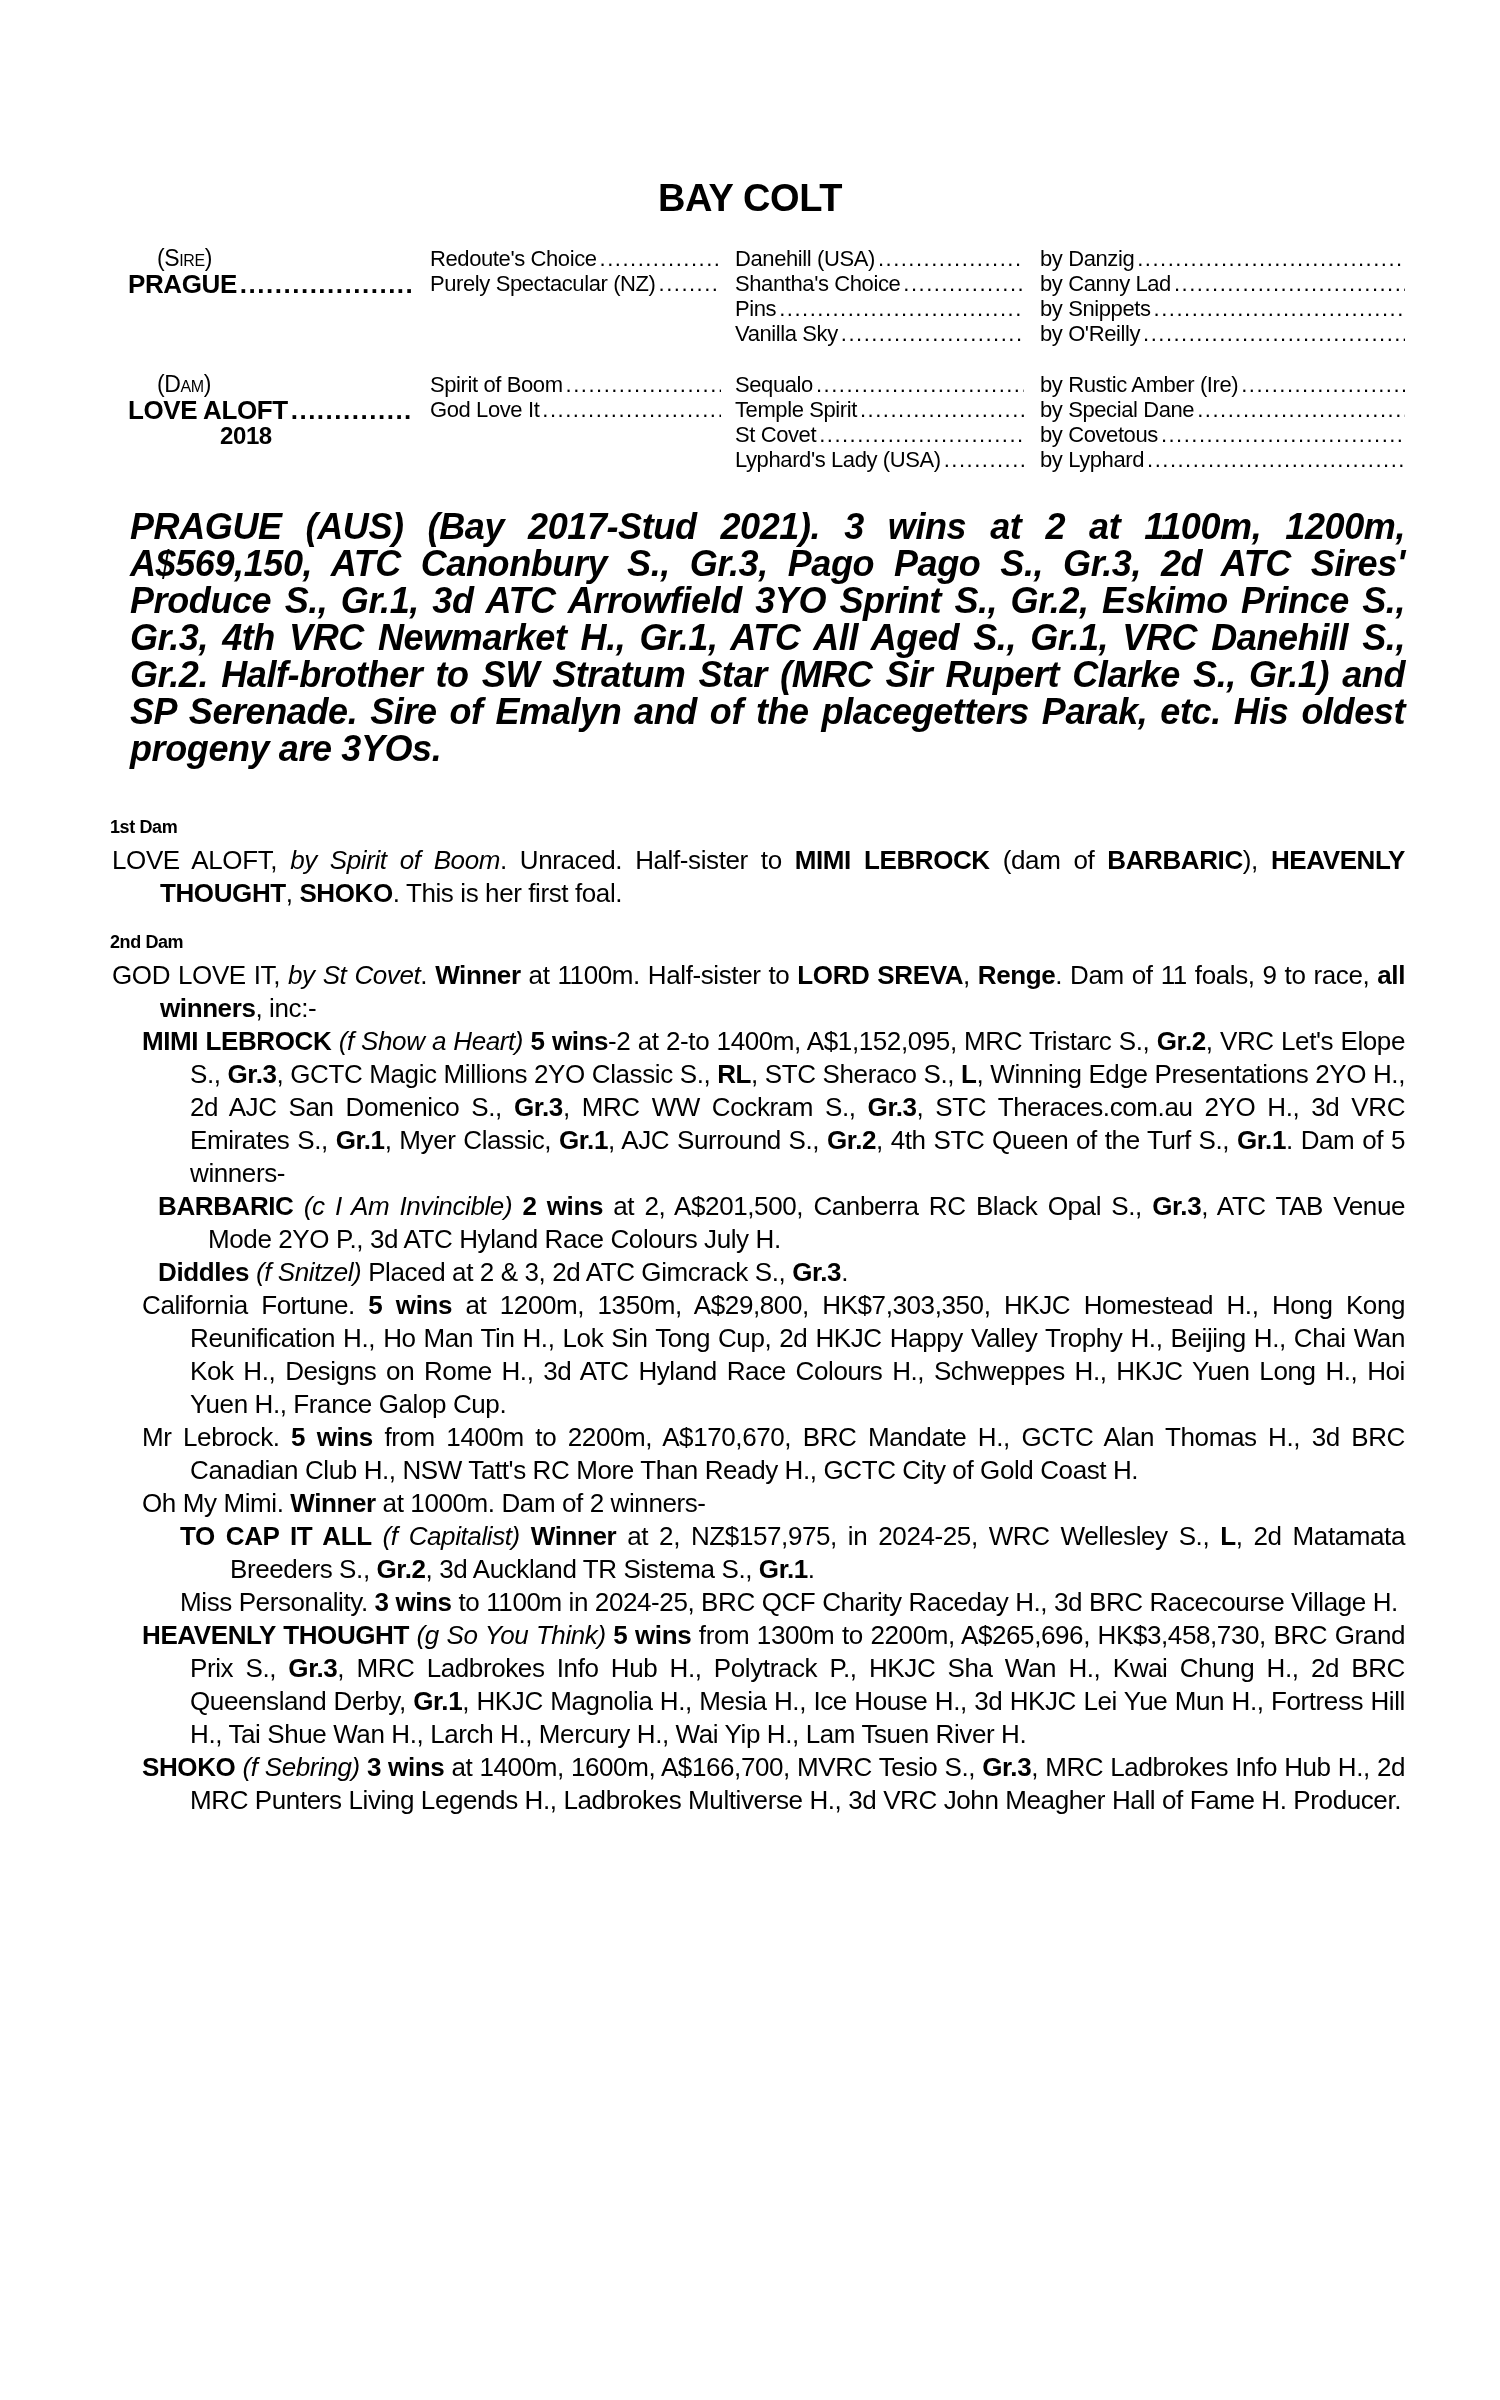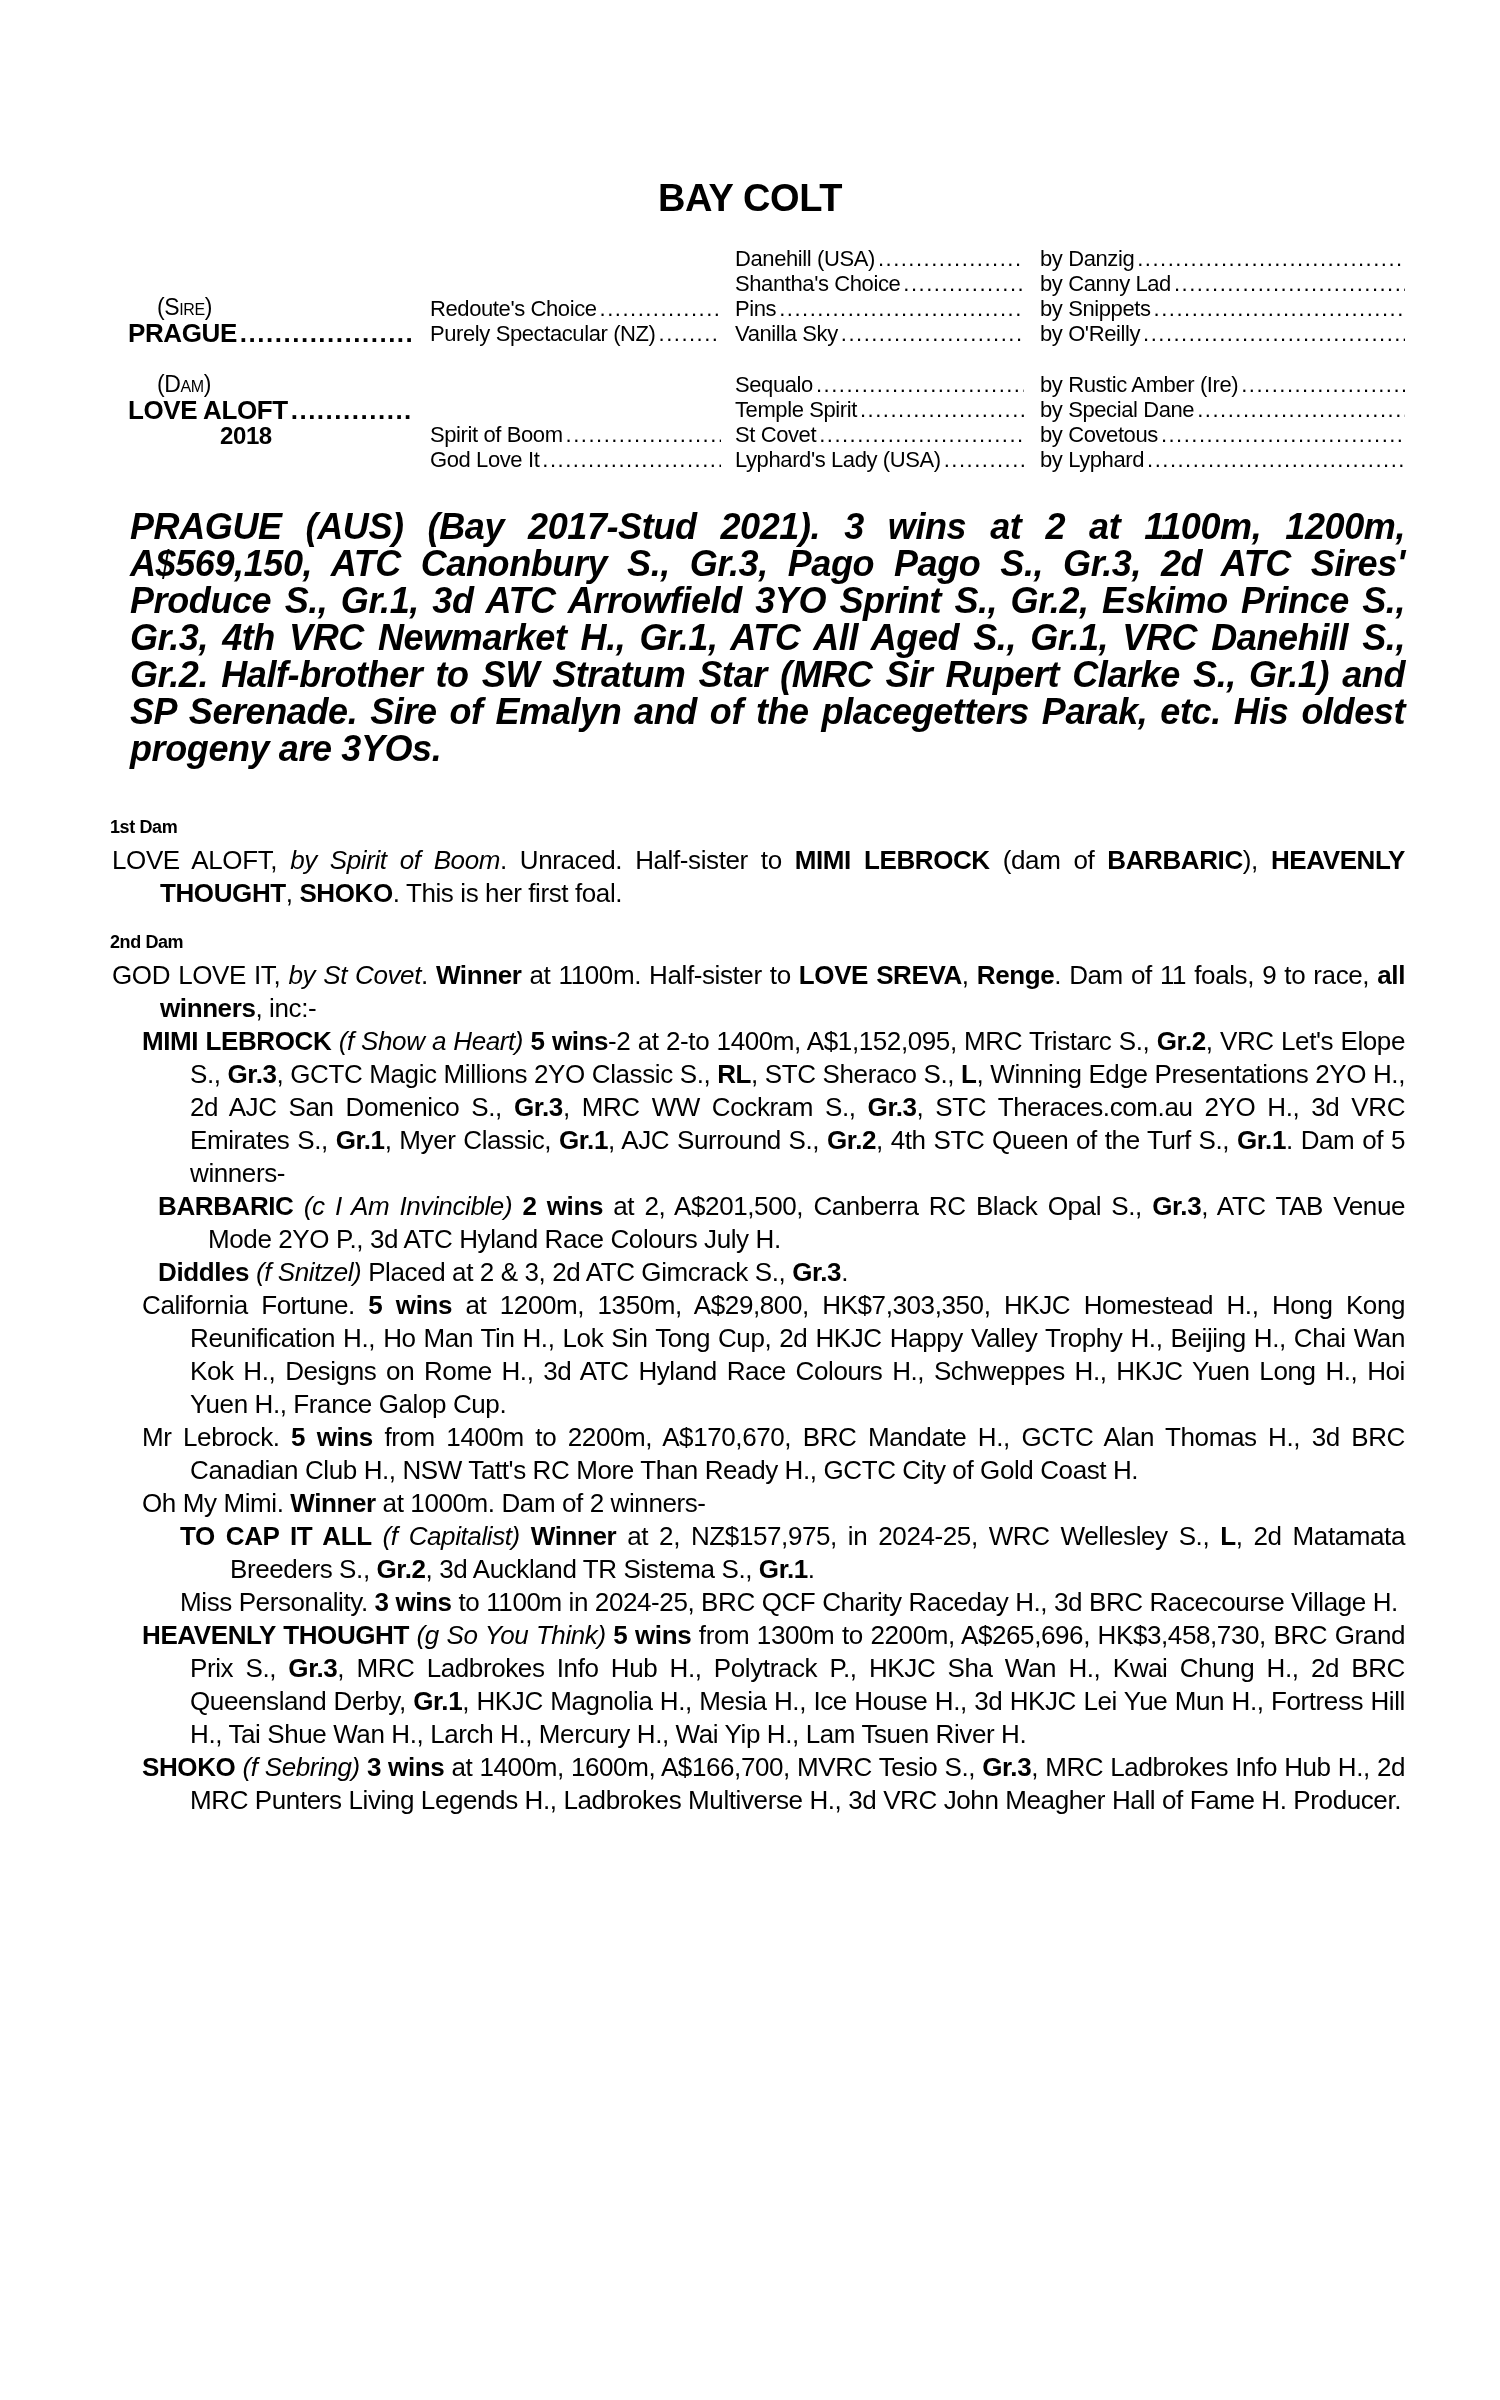--- a/index.html
+++ b/index.html
@@ -19,21 +19,21 @@
   }
   .subtitle .gap{display:inline-block;width:110px;}
   
   .ped{margin:28px 95px 0 95px;}
   .ped-half{
     display:grid;grid-template-columns:335px 305px 305px 365px;
     font-size:22px;line-height:25px;
   }
   .ped-half.dam{margin-top:26px;}
   .c1,.c2,.c3,.c4{display:flex;flex-direction:column;overflow:hidden;}
-  .c1.center,.c2{justify-content:flex-end;}
+  .c1.center,.c2{justify-content:flex-start;}
   .c1 .plabel{padding-left:62px;font-variant:small-caps;font-size:23px;}
   .c1 .bigname{font-weight:bold;font-size:26px;line-height:26px;}
   .c1 .bigline{padding-left:33px;padding-right:18px;}
   .c1 .year{padding-left:125px;font-weight:bold;font-size:24px;}
   .c2{padding-right:14px;}
   .c3{padding-right:16px;}
   .pl{display:flex;white-space:nowrap;overflow:hidden;align-items:baseline;}
   .dots{flex:1 1 auto;overflow:hidden;white-space:nowrap;margin-left:3px;}
   .dots::after{
     content:"..................................................................................";
@@ -184,21 +184,21 @@
   </div>
 
   <div class="content">
 
     <p class="sire-para"><span>PRAGUE (AUS) (Bay 2017-Stud 2021). 3 wins at 2 at 1100m, 1200m, A$569,150, ATC Canonbury S., Gr.3, Pago Pago S., Gr.3, 2d ATC Sires' Produce S., Gr.1, 3d ATC Arrowfield 3YO Sprint S., Gr.2, Eskimo Prince S., Gr.3, 4th VRC Newmarket H., Gr.1, ATC All Aged S., Gr.1, VRC Danehill S., Gr.2. Half-brother to SW Stratum Star (MRC Sir Rupert Clarke S., Gr.1) and SP Serenade. Sire of Emalyn and of the placegetters Parak, etc. His oldest progeny are 3YOs.</span></p>
 
     <h2>1st Dam</h2>
     <p class="lvl0"><span>LOVE ALOFT, </span><span class="i">by Spirit of Boom</span><span>. Unraced. Half-sister to </span><span class="b">MIMI LEBROCK</span><span> (dam of </span><span class="b">BARBARIC</span><span>), </span><span class="b">HEAVENLY THOUGHT</span><span>, </span><span class="b">SHOKO</span><span>. This is her first foal.</span></p>
 
     <h2 class="second">2nd Dam</h2>
-    <p class="lvl0"><span>GOD LOVE IT, </span><span class="i">by St Covet</span><span>. </span><span class="b">Winner</span><span> at 1100m. Half-sister to </span><span class="b">LOVE SREVA</span><span>, </span><span class="b">Renge</span><span>. Dam of 11 foals, 9 to race, </span><span class="b">all winners</span><span>, inc:-</span></p>
+    <p class="lvl0"><span>GOD LOVE IT, </span><span class="i">by St Covet</span><span>. </span><span class="b">Winner</span><span> at 1100m. Half-sister to </span><span class="b">LORD SREVA</span><span>, </span><span class="b">Renge</span><span>. Dam of 11 foals, 9 to race, </span><span class="b">all winners</span><span>, inc:-</span></p>
     <p class="lvl1"><span class="b">MIMI LEBROCK</span><span> </span><span class="i">(f Show a Heart)</span><span> </span><span class="b">5 wins</span><span>-2 at 2-to 1400m, A$1,152,095, MRC Tristarc S., </span><span class="b">Gr.2</span><span>, VRC Let's Elope S., </span><span class="b">Gr.3</span><span>, GCTC Magic Millions 2YO Classic S., </span><span class="b">RL</span><span>, STC Sheraco S., </span><span class="b">L</span><span>, Winning Edge Presentations 2YO H., 2d AJC San Domenico S., </span><span class="b">Gr.3</span><span>, MRC WW Cockram S., </span><span class="b">Gr.3</span><span>, STC Theraces.com.au 2YO H., 3d VRC Emirates S., </span><span class="b">Gr.1</span><span>, Myer Classic, </span><span class="b">Gr.1</span><span>, AJC Surround S., </span><span class="b">Gr.2</span><span>, 4th STC Queen of the Turf S., </span><span class="b">Gr.1</span><span>. Dam of 5 winners-</span></p>
     <p class="lvl2"><span class="b">BARBARIC</span><span> </span><span class="i">(c I Am Invincible)</span><span> </span><span class="b">2 wins</span><span> at 2, A$201,500, Canberra RC Black Opal S., </span><span class="b">Gr.3</span><span>, ATC TAB Venue Mode 2YO P., 3d ATC Hyland Race Colours July H.</span></p>
     <p class="lvl2"><span class="b">Diddles</span><span> </span><span class="i">(f Snitzel)</span><span> Placed at 2 &amp; 3, 2d ATC Gimcrack S., </span><span class="b">Gr.3</span><span>.</span></p>
     <p class="lvl1"><span>California Fortune. </span><span class="b">5 wins</span><span> at 1200m, 1350m, A$29,800, HK$7,303,350, HKJC Homestead H., Hong Kong Reunification H., Ho Man Tin H., Lok Sin Tong Cup, 2d HKJC Happy Valley Trophy H., Beijing H., Chai Wan Kok H., Designs on Rome H., 3d ATC Hyland Race Colours H., Schweppes H., HKJC Yuen Long H., Hoi Yuen H., France Galop Cup.</span></p>
     <p class="lvl1"><span>Mr Lebrock. </span><span class="b">5 wins</span><span> from 1400m to 2200m, A$170,670, BRC Mandate H., GCTC Alan Thomas H., 3d BRC Canadian Club H., NSW Tatt's RC More Than Ready H., GCTC City of Gold Coast H.</span></p>
     <p class="lvl1"><span>Oh My Mimi. </span><span class="b">Winner</span><span> at 1000m. Dam of 2 winners-</span></p>
     <p class="lvl3"><span class="b">TO CAP IT ALL</span><span> </span><span class="i">(f Capitalist)</span><span> </span><span class="b">Winner</span><span> at 2, NZ$157,975, in 2024-25, WRC Wellesley S., </span><span class="b">L</span><span>, 2d Matamata Breeders S., </span><span class="b">Gr.2</span><span>, 3d Auckland TR Sistema S., </span><span class="b">Gr.1</span><span>.</span></p>
     <p class="lvl3"><span>Miss Personality. </span><span class="b">3 wins</span><span> to 1100m in 2024-25, BRC QCF Charity Raceday H., 3d BRC Racecourse Village H.</span></p>
     <p class="lvl1"><span class="b">HEAVENLY THOUGHT</span><span> </span><span class="i">(g So You Think)</span><span> </span><span class="b">5 wins</span><span> from 1300m to 2200m, A$265,696, HK$3,458,730, BRC Grand Prix S., </span><span class="b">Gr.3</span><span>, MRC Ladbrokes Info Hub H., Polytrack P., HKJC Sha Wan H., Kwai Chung H., 2d BRC Queensland Derby, </span><span class="b">Gr.1</span><span>, HKJC Magnolia H., Mesia H., Ice House H., 3d HKJC Lei Yue Mun H., Fortress Hill H., Tai Shue Wan H., Larch H., Mercury H., Wai Yip H., Lam Tsuen River H.</span></p>
     <p class="lvl1"><span class="b">SHOKO</span><span> </span><span class="i">(f Sebring)</span><span> </span><span class="b">3 wins</span><span> at 1400m, 1600m, A$166,700, MVRC Tesio S., </span><span class="b">Gr.3</span><span>, MRC Ladbrokes Info Hub H., 2d MRC Punters Living Legends H., Ladbrokes Multiverse H., 3d VRC John Meagher Hall of Fame H. Producer.</span></p>

